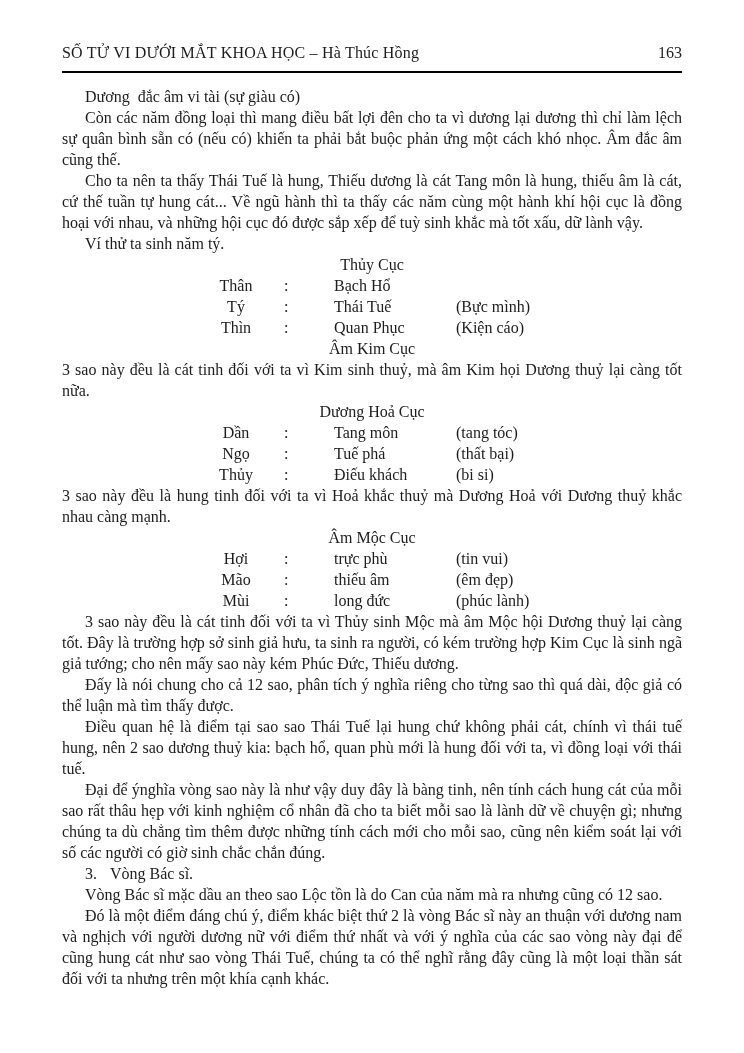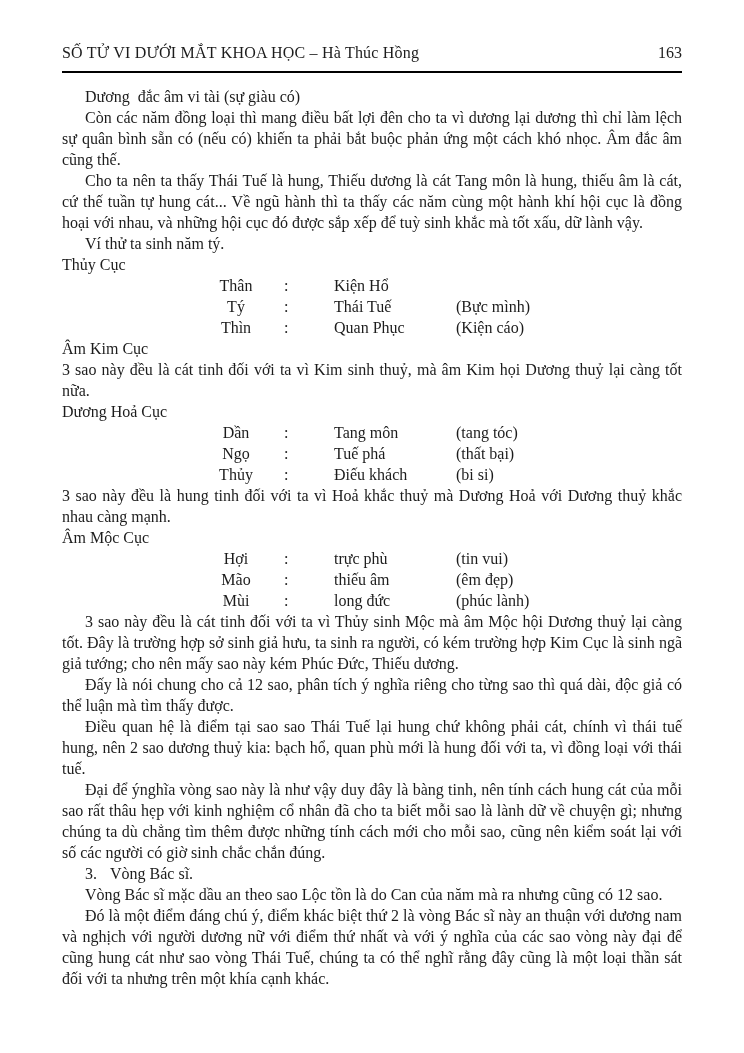--- a/index.html
+++ b/index.html
@@ -26,21 +26,21 @@
   }
   .header .title { letter-spacing: 0.2px; }
   .content { margin: 13px 62px 0 62px; width: 620px; }
   .content p, .content div { margin: 0; }
   .para {
     text-align: justify;
     text-indent: 23px;
   }
   .para.noindent { text-indent: 0; }
   .line.indent { padding-left: 23px; }
-  .center-head { }
+  .center-head { text-align: center; }
   .star-table { padding-left: 126px; }
   .star-row { display: flex; }
   .star-row .c-branch { width: 96px; flex: 0 0 auto; text-align: center; }
   .star-row .c-colon  { width: 50px; flex: 0 0 auto; }
   .star-row .c-star   { width: 122px; flex: 0 0 auto; }
   .star-row .c-meaning{ flex: 1 1 auto; }
   .num-head .num { display: inline-block; }
   .num-head .txt { display: inline-block; margin-left: 13px; }
 </style>
 </head>
@@ -54,21 +54,21 @@
   <div class="content" id="content">
       <div class="line indent">Dương &nbsp;đắc âm vi tài (sự giàu có)</div>
       <p class="para">Còn các năm đồng loại thì mang điều bất lợi đên cho ta vì dương lại dương thì chỉ làm lệch sự quân bình sẵn có (nếu có) khiến ta phải bắt buộc phản ứng một cách khó nhọc. Âm đắc âm cũng thế.</p>
       <p class="para">Cho ta nên ta thấy Thái Tuế là hung, Thiếu dương là cát Tang môn là hung, thiếu âm là cát, cứ thế tuần tự hung cát... Về ngũ hành thì ta thấy các năm cùng một hành khí hội cục là đồng hoại với nhau, và những hội cục đó được sắp xếp để tuỳ sinh khắc mà tốt xấu, dữ lành vậy.</p>
       <div class="line indent">Ví thử ta sinh năm tý.</div>
       <div class="center-head">Thủy Cục</div>
       <div class="star-table">
         <div class="star-row">
           <span class="c-branch">Thân</span>
           <span class="c-colon">:</span>
-          <span class="c-star">Kiện Hổ</span>
+          <span class="c-star">Bạch Hổ</span>
         </div>
         <div class="star-row">
           <span class="c-branch">Tý</span>
           <span class="c-colon">:</span>
           <span class="c-star">Thái Tuế</span>
           <span class="c-meaning">(Bực mình)</span>
         </div>
         <div class="star-row">
           <span class="c-branch">Thìn</span>
           <span class="c-colon">:</span>

